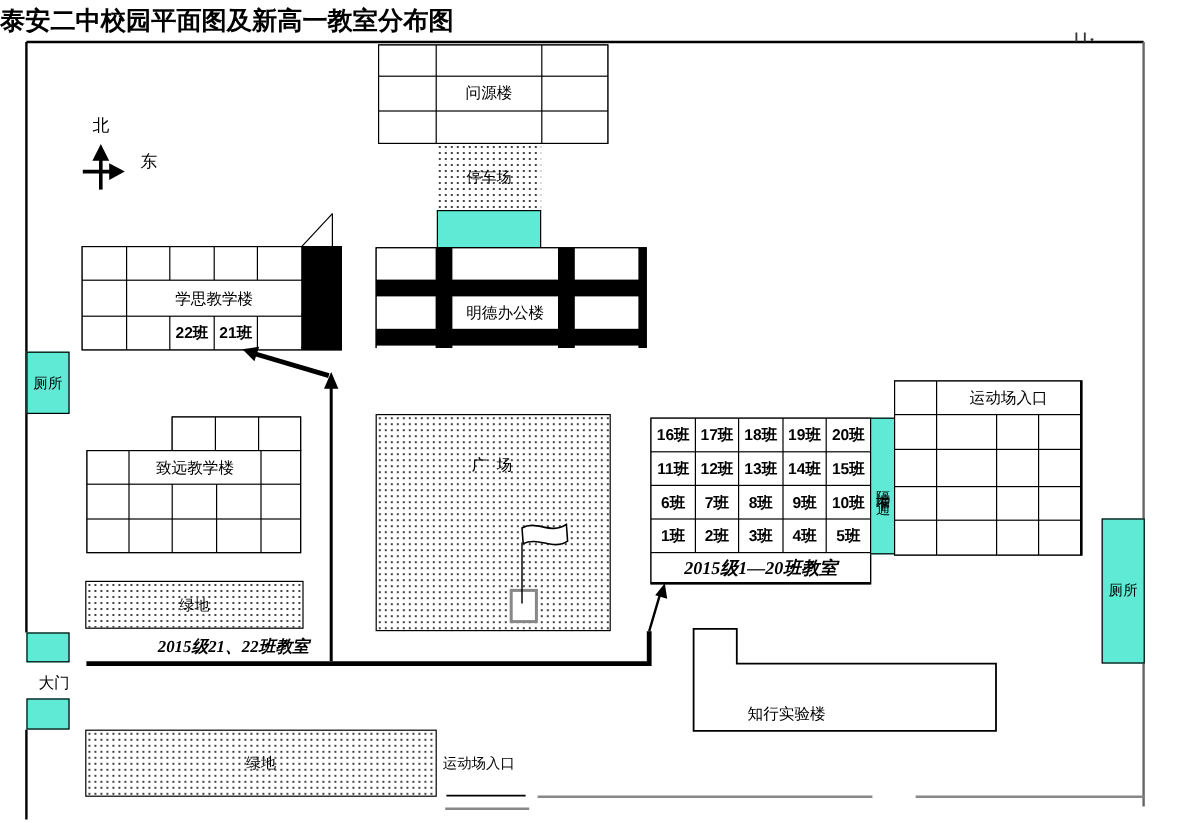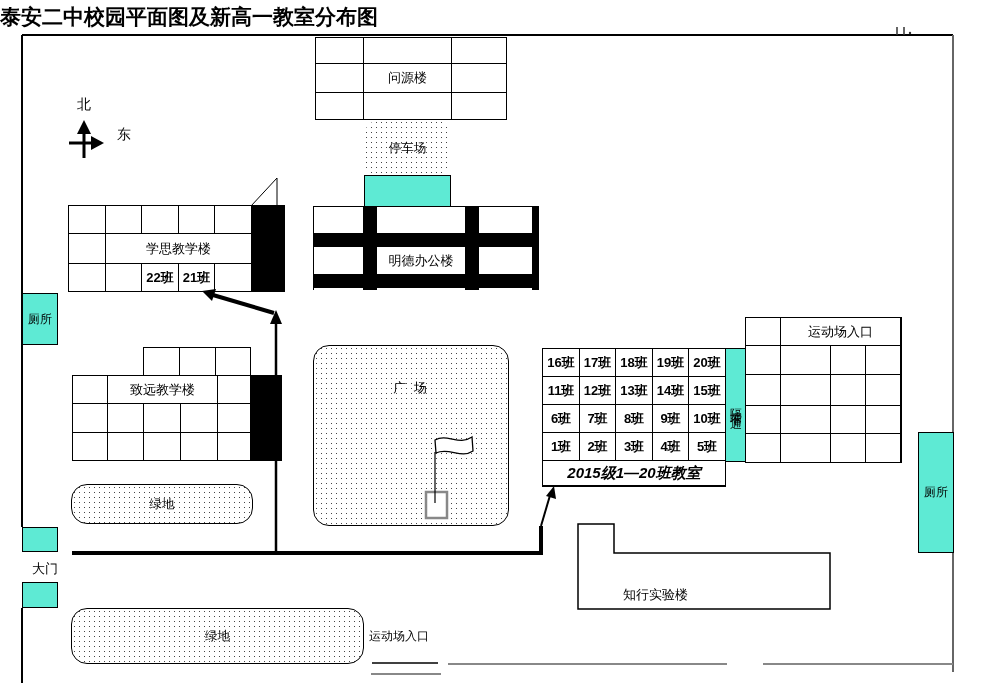--- a/index.html
+++ b/index.html
@@ -9,23 +9,23 @@
   #under{z-index:0;} #over{z-index:3;}
   .g{position:absolute;display:grid;gap:1px;background:#000;border:1px solid #000;
      box-sizing:border-box;z-index:2;}
   .g>div{background:#fff;display:flex;align-items:center;justify-content:center;overflow:hidden;}
   .lbl{font-weight:normal;font-size:13px;white-space:nowrap;}
   .cls{font-weight:bold;font-size:13px;white-space:nowrap;}
   .box{position:absolute;border:1px solid #000;background:#5eead4;box-sizing:border-box;
        display:flex;align-items:center;justify-content:center;z-index:2;}
   .dot{background-color:#fff;background-image:radial-gradient(#444 0.7px,transparent 0.9px);
        background-size:5px 5px;}
-  .dotarea{position:absolute;box-sizing:border-box;z-index:1;border-radius:16px;}
+  .dotarea{position:absolute;box-sizing:border-box;z-index:1;}
   .txt{position:absolute;white-space:nowrap;z-index:2;}
-  .cap{font-family:Liberation Sans, sans-serif;font-style:italic;font-weight:bold;}
+  .cap{font-family:Liberation Serif, serif;font-style:italic;font-weight:bold;}
   .vert{writing-mode:vertical-rl;text-orientation:upright;letter-spacing:3px;}
 </style>
 </head>
 <body>
 
 <div id="map">
 
   <svg id="under" class="layer" width="984" height="686">
     <line x1="22" y1="35" x2="953" y2="35" stroke="#000" stroke-width="2"></line>
     <line x1="22" y1="35" x2="22" y2="527" stroke="#000" stroke-width="2"></line>
@@ -90,21 +90,21 @@
   <div class="box" style="left:22px;top:293px;width:36px;height:52px;font-size:12px;">
     <span>厕所</span>
   </div>
 
   <div class="g" style="left:143px;top:347px;width:108px;height:29px;grid-template-columns:35px 35px 34px;grid-template-rows:27px;">
     <div></div>
       <div></div>
       <div></div>
   </div>
 
-  <div class="g" style="left:72px;top:375px;width:210px;height:86px;grid-template-columns:34px 35px 36px 36px 32px;grid-template-rows:27px 28px 27px;">
+  <div class="g" style="left:72px;top:375px;width:179px;height:86px;grid-template-columns:34px 35px 36px 36px 32px;grid-template-rows:27px 28px 27px;">
     <div></div>
     <div class="lbl" style="grid-column:2/5;">致远教学楼</div>
     <div></div>
     <div></div>
       <div></div>
       <div></div>
       <div></div>
       <div></div>
     <div></div>
       <div></div>
@@ -168,20 +168,21 @@
       <div></div>
   </div>
 
   <div class="box" style="left:918px;top:432px;width:36px;height:121px;font-size:12px;">
     <span>厕所</span>
   </div>
 
   <div class="dotarea dot" style="left:71px;top:484px;width:182px;height:40px;border:1px solid #000;"></div>
   <div class="txt" style="left:71px;top:496px;width:182px;text-align:center;font-size:12.5px;">绿地</div>
 
+  <div class="txt cap" style="left:112px;top:530px;width:165px;text-align:center;font-size:14px;">2015级21、22班教室</div>
 
   <div class="box" style="left:22px;top:527px;width:36px;height:25px;"></div>
   <div class="txt" style="left:20px;top:560px;font-size:13px;margin-left:12px;">大门</div>
   <div class="box" style="left:22px;top:582px;width:36px;height:26px;"></div>
 
   <div class="txt" style="left:623px;top:586px;width:200px;text-align:left;font-size:13px;">知行实验楼</div>
 
   <div class="dotarea dot" style="left:71px;top:608px;width:293px;height:56px;border:1px solid #000;"></div>
   <div class="txt" style="left:71px;top:628px;width:293px;text-align:center;font-size:12.5px;">绿地</div>
 

